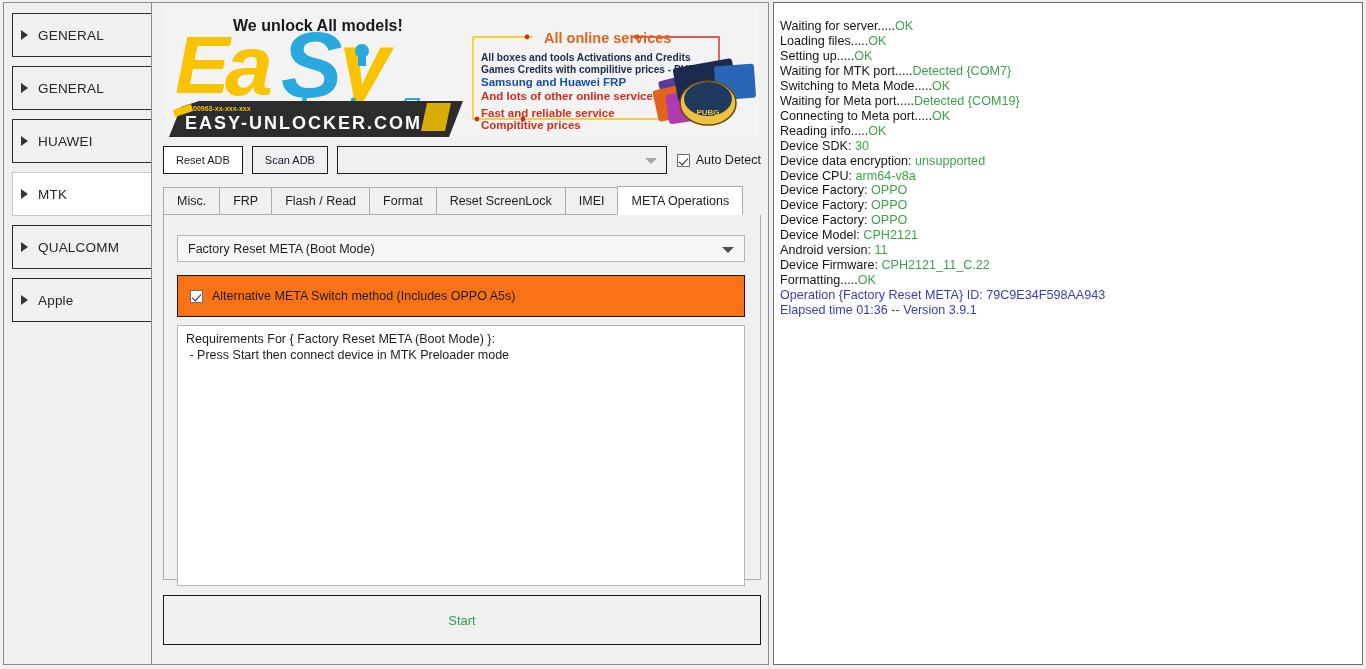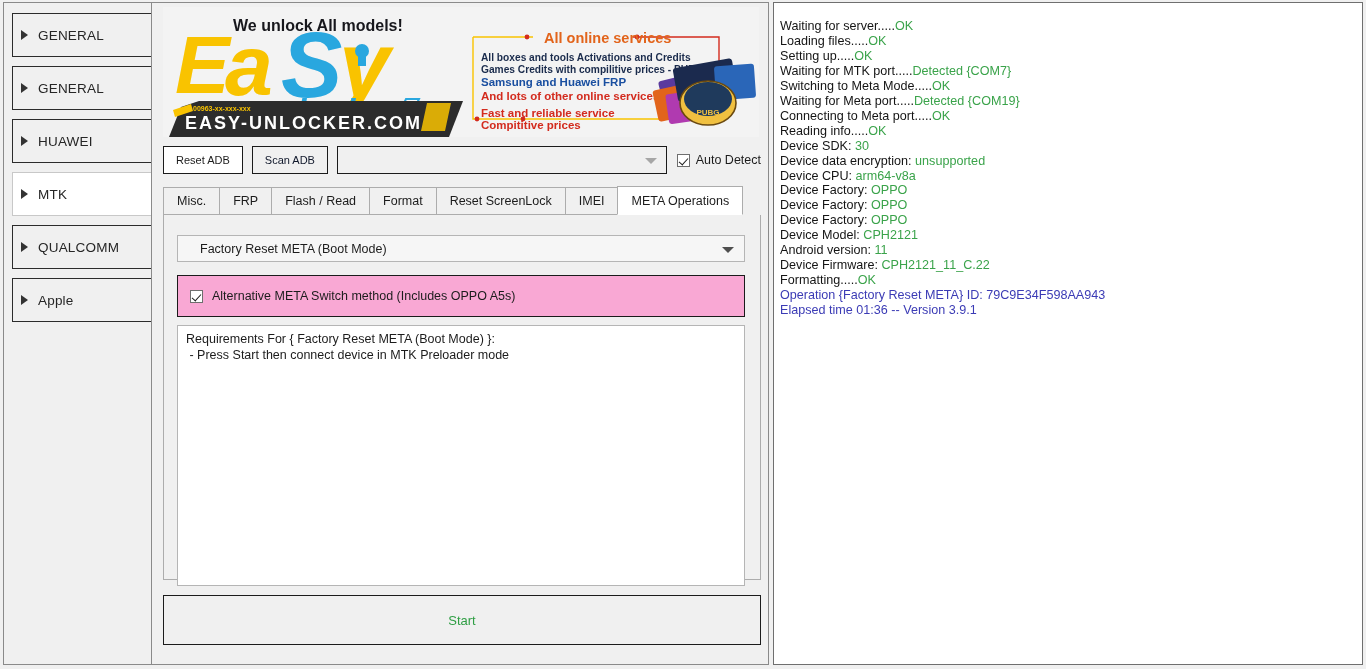--- a/index.html
+++ b/index.html
@@ -178,39 +178,39 @@
     border: 1px solid #acacac;
     border-top: none;
   }
   #op-combo {
     position: absolute;
     left: 13px; top: 20px;
     width: 568px; height: 27px;
     border: 1px solid #b5b5b5;
     background: #f6f6f6;
     display: flex; align-items: center;
-    padding-left: 22px;
+    padding-left: 10px;
     font-size: 12.5px;
     color: #1c1c1c;
     cursor: default;
   }
   #op-combo .arrow {
     position: absolute; right: 10px; top: 50%;
     margin-top: -2px;
     width: 0; height: 0;
     border-left: 6px solid transparent;
     border-right: 6px solid transparent;
     border-top: 6px solid #4f4f4f;
   }
   #alt-box {
     position: absolute;
     left: 13px; top: 60px;
     width: 568px; height: 42px;
     border: 1px solid #1b1b1b;
-    background: #f9a8d4;
+    background: #f97316;
     display: flex; align-items: center;
     padding-left: 12px;
     font-size: 12.5px;
     color: #1c1c1c;
     cursor: default;
   }
   #alt-box .cbox { margin-right: 9px; }
   #req-box {
     position: absolute;
     left: 13px; top: 110px;

